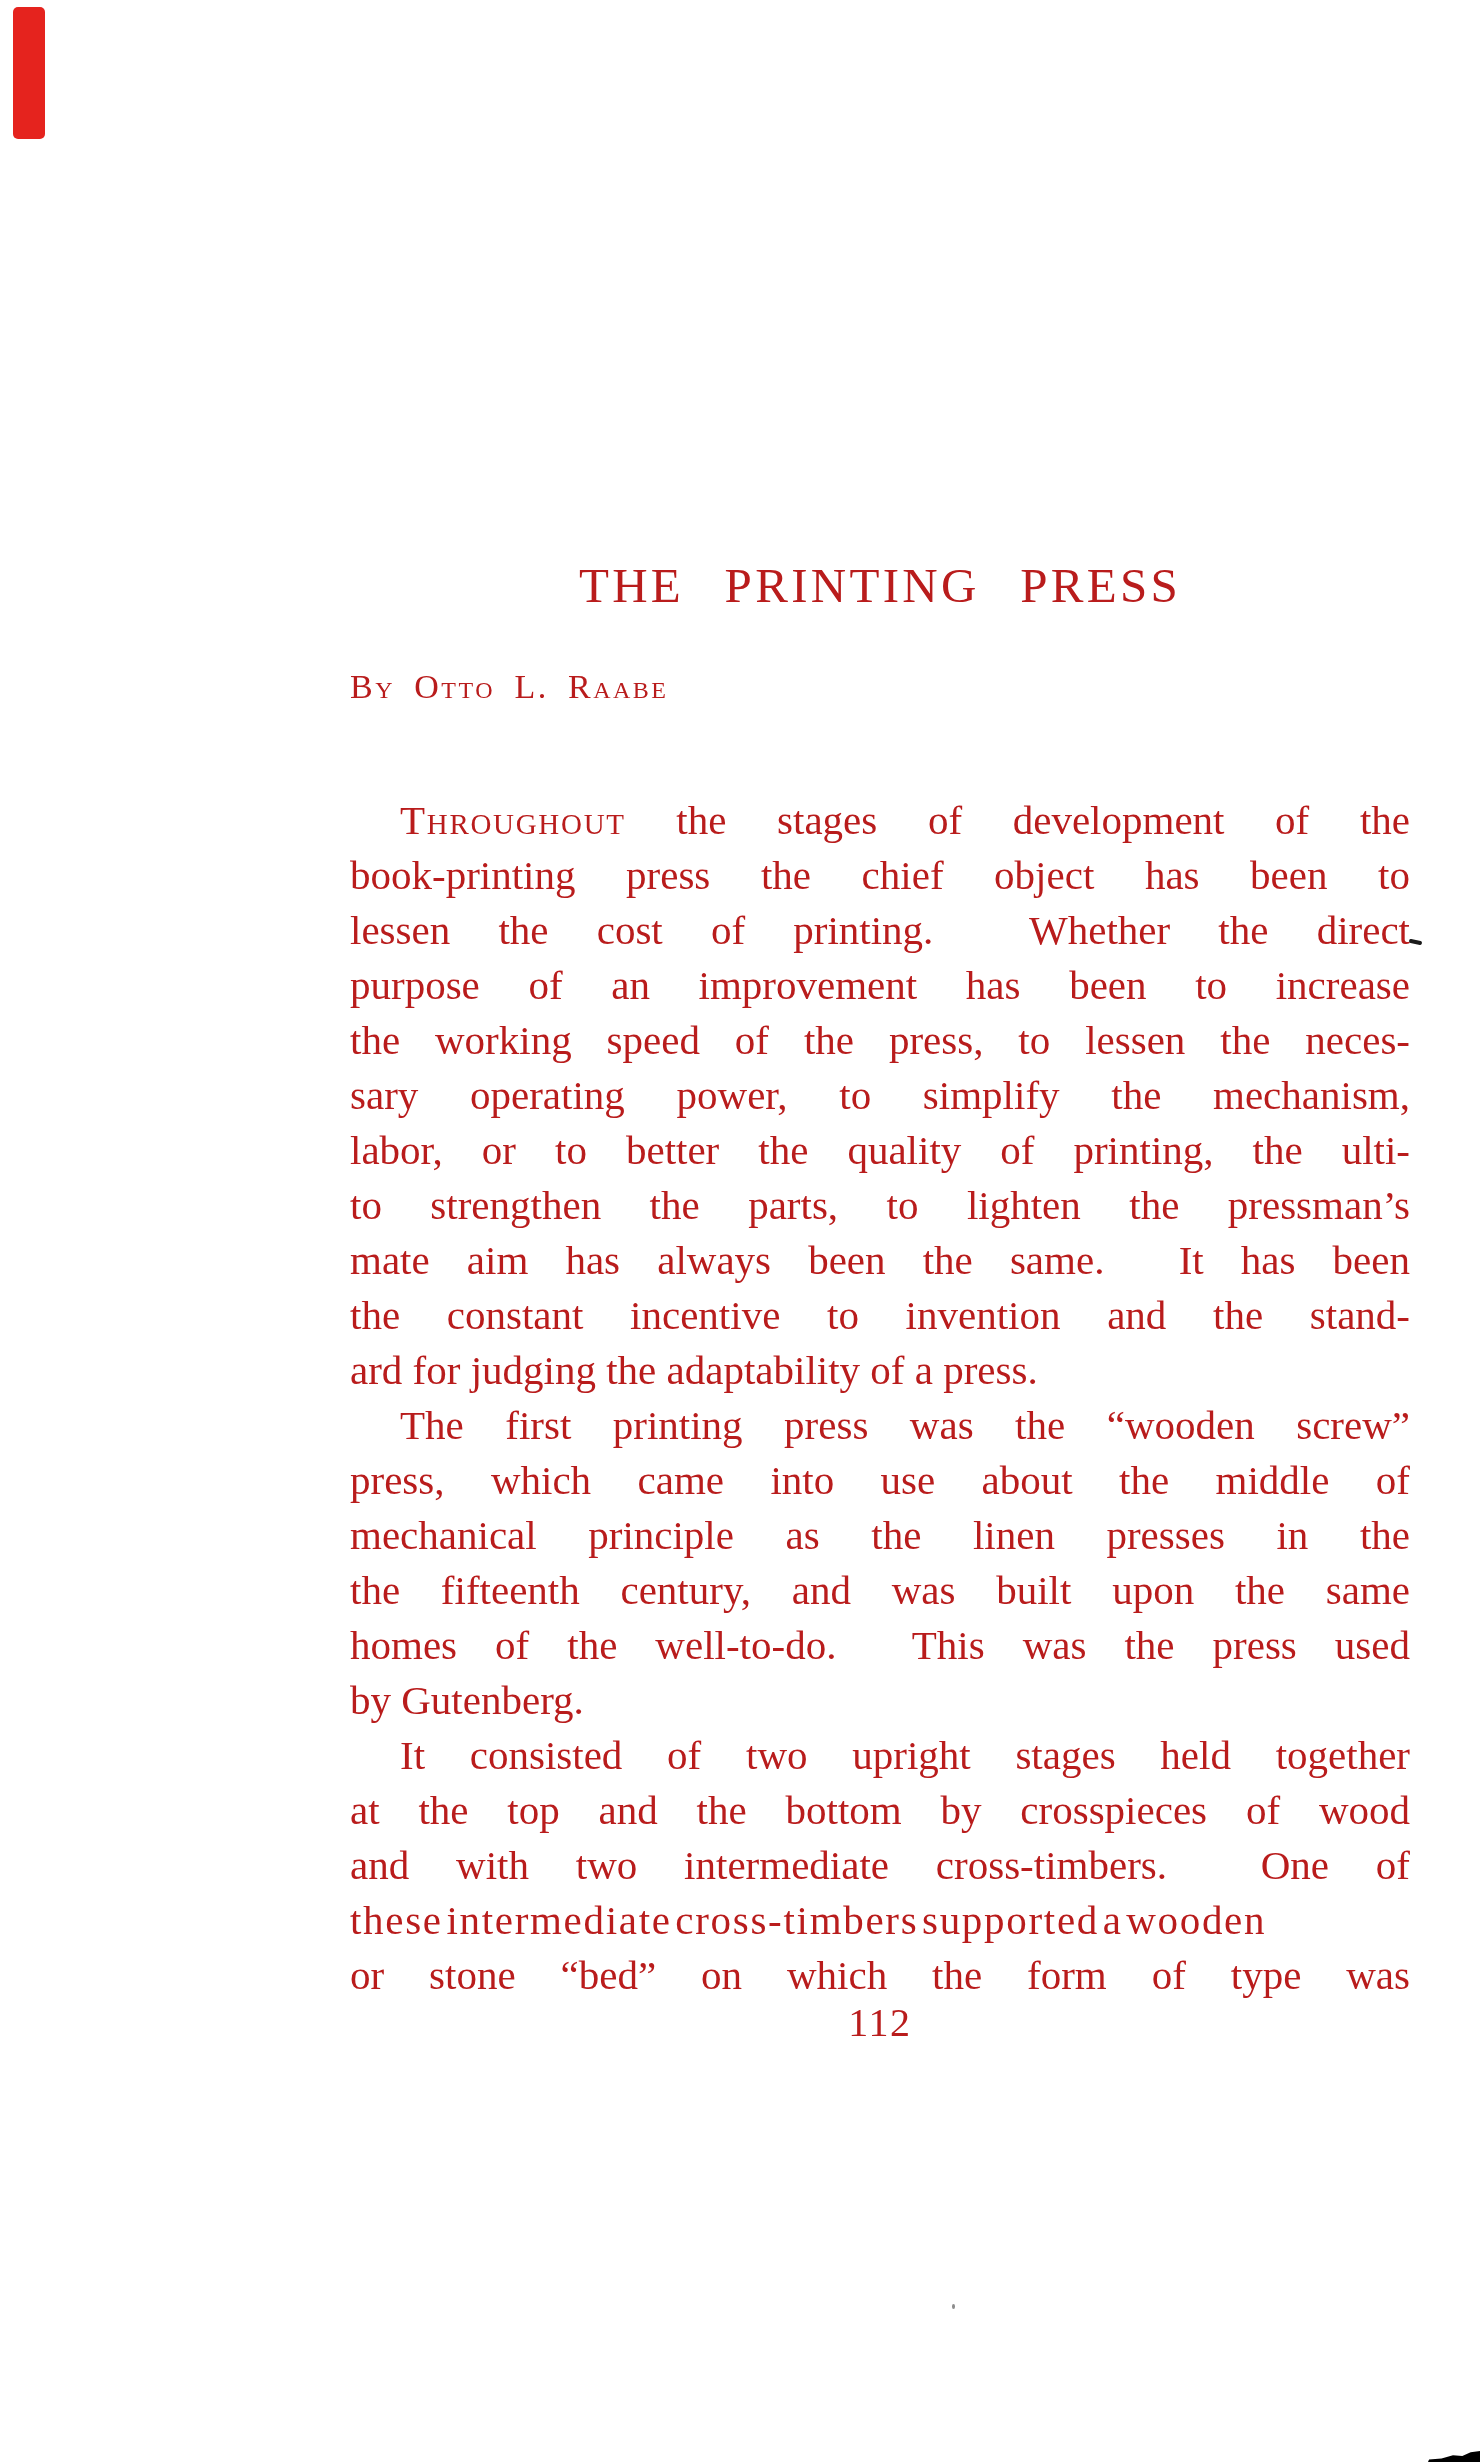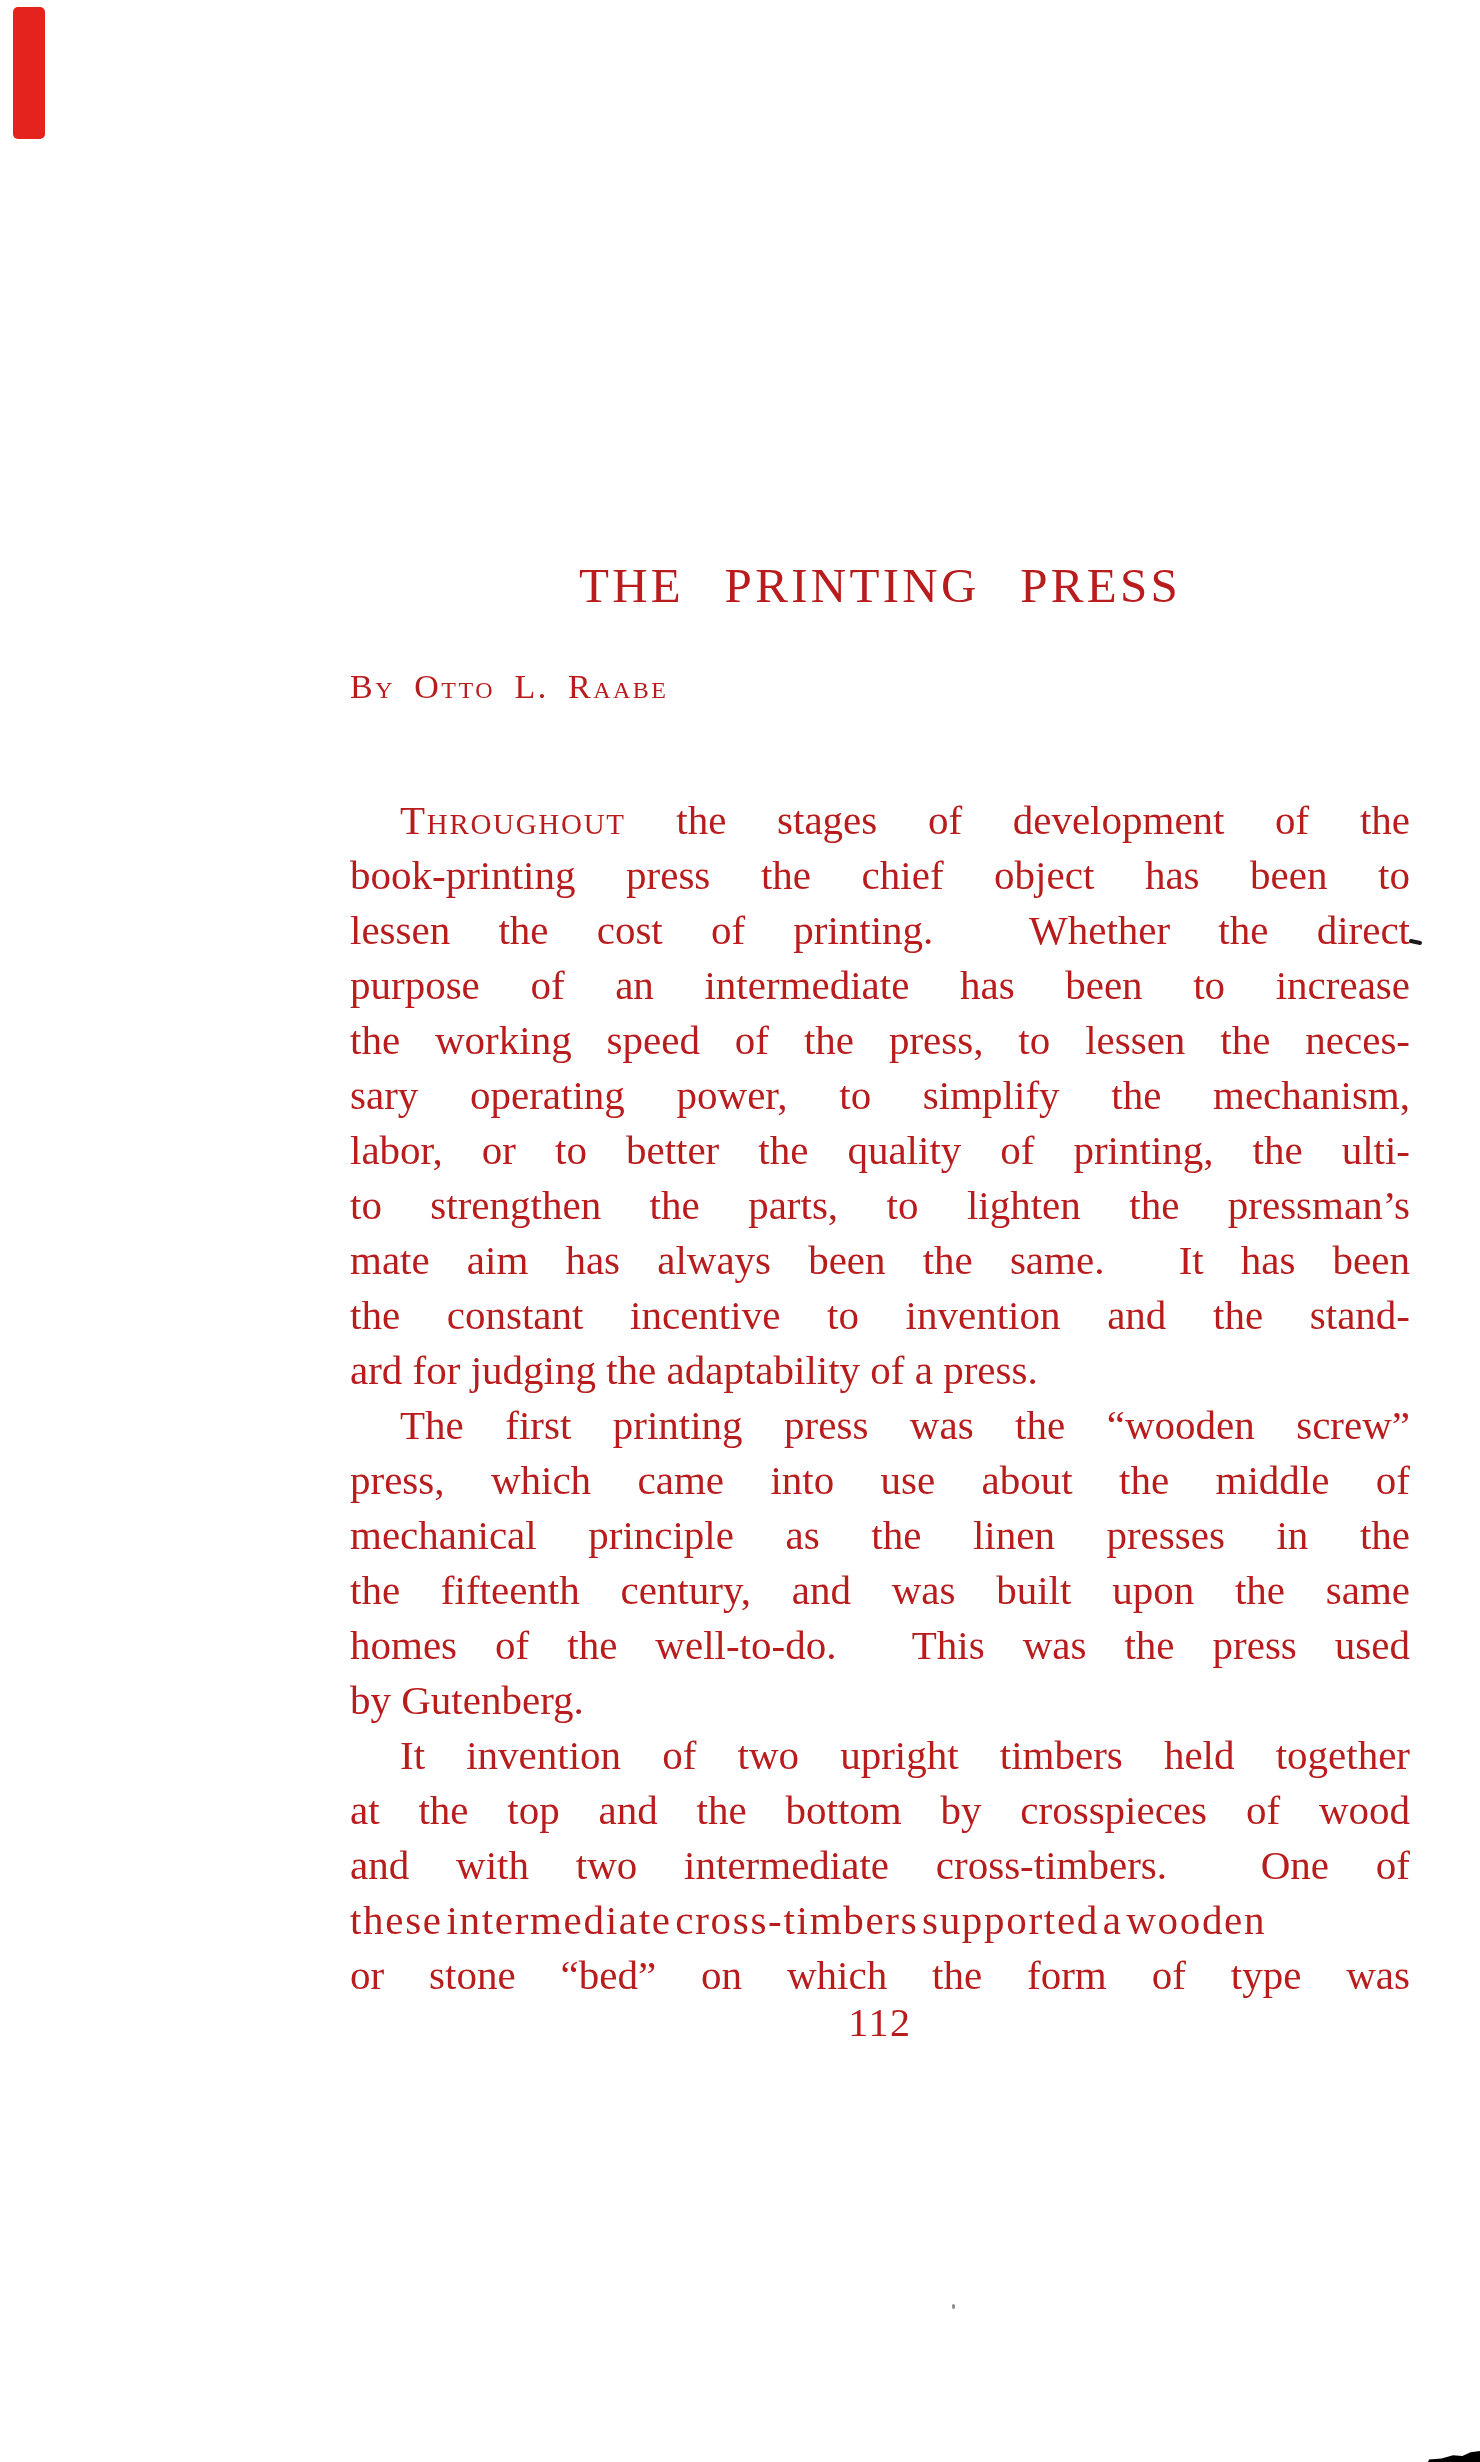--- a/index.html
+++ b/index.html
@@ -106,41 +106,41 @@
   <div class="title">THE PRINTING PRESS</div>
 
   <div class="byline">By Otto L. Raabe</div>
 
   <div class="body">
 
     <div>
       <div class="line ind"><span class="sc">Throughout</span><span> the stages of development of the</span></div>
       <div class="line">book-printing press the chief object has been to</div>
       <div class="line">lessen the cost of printing.&nbsp; Whether the direct</div>
-      <div class="line">purpose of an intermediate has been to increase</div>
+      <div class="line">purpose of an improvement has been to increase</div>
       <div class="line">the working speed of the press, to lessen the neces-</div>
       <div class="line">sary operating power, to simplify the mechanism,</div>
       <div class="line">labor, or to better the quality of printing, the ulti-</div>
       <div class="line">to strengthen the parts, to lighten the pressman’s</div>
       <div class="line">mate aim has always been the same.&nbsp; It has been</div>
       <div class="line">the constant incentive to invention and the stand-</div>
       <div class="line noj">ard for judging the adaptability of a press.</div>
     </div>
 
     <div>
       <div class="line ind">The first printing press was the “wooden screw”</div>
       <div class="line">press, which came into use about the middle of</div>
       <div class="line">mechanical principle as the linen presses in the</div>
       <div class="line">the fifteenth century, and was built upon the same</div>
       <div class="line">homes of the well-to-do.&nbsp; This was the press used</div>
       <div class="line noj">by Gutenberg.</div>
     </div>
 
     <div>
-      <div class="line ind">It invention of two upright timbers held together</div>
+      <div class="line ind">It consisted of two upright stages held together</div>
       <div class="line">at the top and the bottom by crosspieces of wood</div>
       <div class="line">and with two intermediate cross-timbers.&nbsp; One of</div>
       <div class="line packed">these intermediate cross-timbers supported a wooden</div>
       <div class="line">or stone “bed” on which the form of type was</div>
     </div>
 
   </div>
 
   <div class="pagenum">112</div>
 

